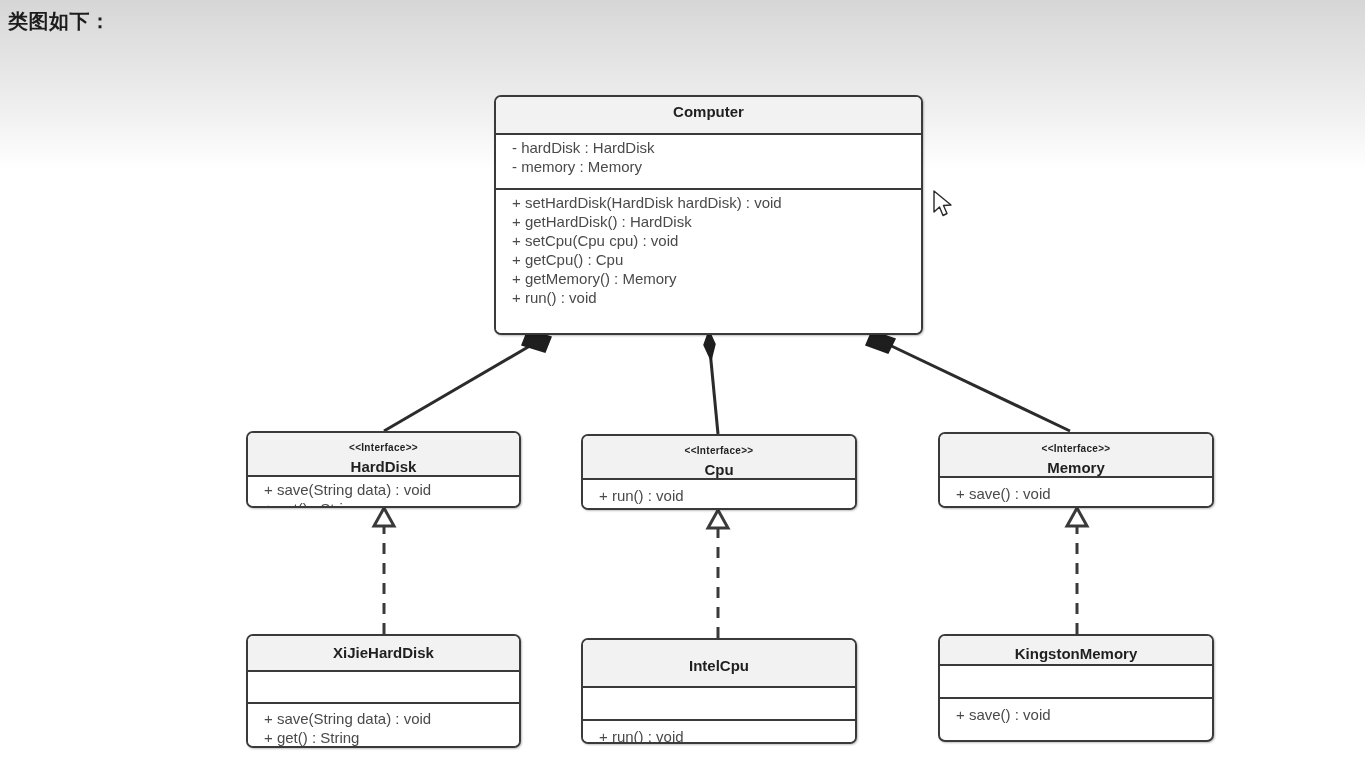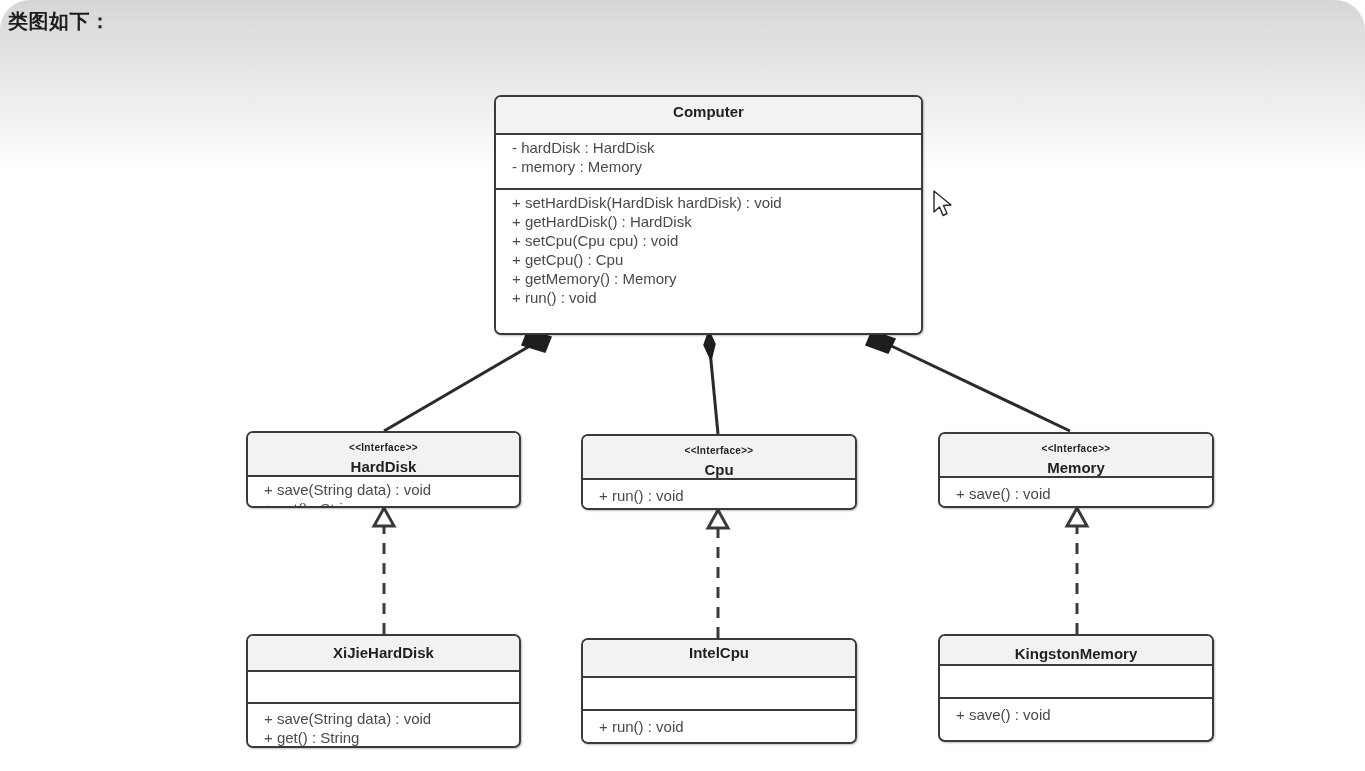--- a/index.html
+++ b/index.html
@@ -19,21 +19,20 @@
     height: 771px;
     background: linear-gradient(to bottom,
         #d6d6d6 0px,
         #dcdcdc 24px,
         #e3e3e3 55px,
         #ececec 95px,
         #f6f6f6 135px,
         #ffffff 170px,
         #ffffff 771px);
     overflow: hidden;
-    border-radius: 30px;
   }
 
   
   #header-text {
     position: absolute;
     left: 8px;
     top: 8px;
     font-size: 20px;
     font-weight: bold;
     color: #1c1c1c;
@@ -195,21 +194,21 @@
       <span class="cls-name">XiJieHardDisk</span>
     </div>
     <div class="compartment empty-cmp" style="height:32px;"></div>
     <div class="compartment members-cmp" style="height:44px; padding-top:5px;">
       <div class="member">+ save(String data) : void</div>
       <div class="member">+ get() : String</div>
     </div>
   </div>
 
   <div class="uml-box" id="box-intelcpu" style="left:581px; top:638px; width:276px; height:106px;">
-    <div class="compartment title-cmp" style="height:36px; padding-top:3px;">
+    <div class="compartment title-cmp" style="height:46px; padding-top:16px;">
       <span class="cls-name">IntelCpu</span>
     </div>
     <div class="compartment empty-cmp" style="height:33px;"></div>
     <div class="compartment members-cmp" style="height:35px; padding-top:6px;">
       <div class="member">+ run() : void</div>
     </div>
   </div>
 
   <div class="uml-box" id="box-kingstonmemory" style="left:938px; top:634px; width:276px; height:108px;">
     <div class="compartment title-cmp" style="height:28px; padding-top:8px;">

